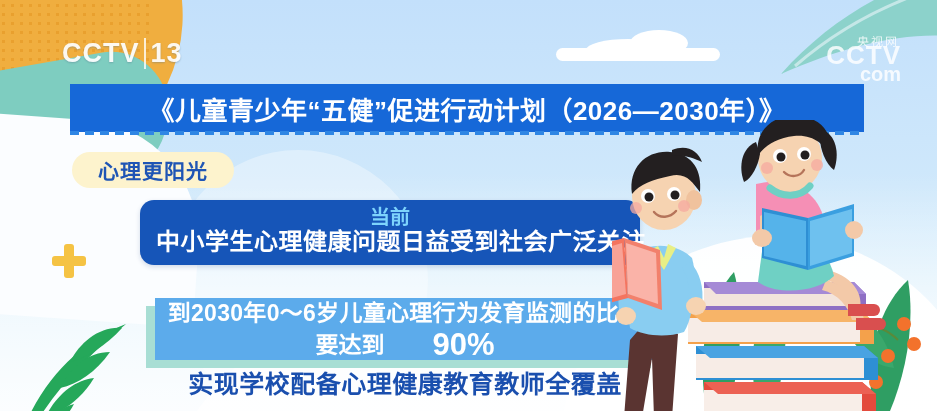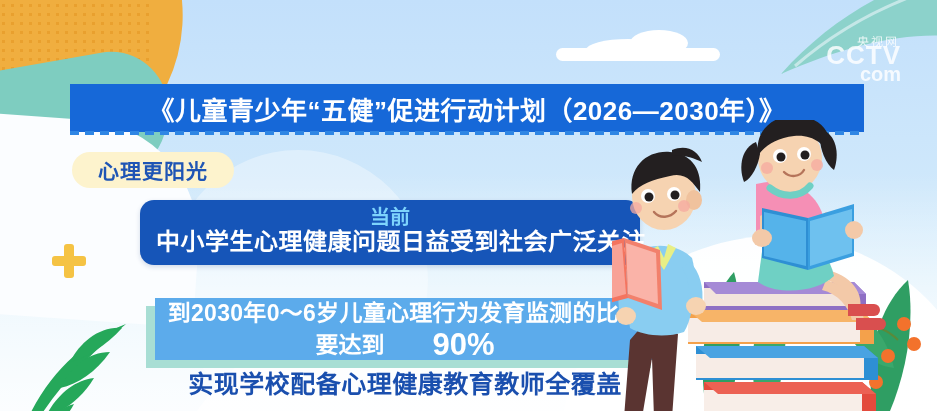--- a/index.html
+++ b/index.html
@@ -133,20 +133,23 @@
     <path d="M96 34 C74 34 56 50 46 70 C64 66 82 54 96 34 Z" fill="#25a85a"></path>
     <path d="M80 60 C60 62 42 78 32 98 C50 94 68 80 80 60 Z" fill="#25a85a"></path>
     <path d="M60 86 C44 90 28 104 20 118 C36 114 52 102 60 86 Z" fill="#25a85a"></path>
   </svg>
 
   <svg class="leaf-tr" viewBox="0 0 170 110">
     <path d="M0 104 C46 52 106 16 170 0 L170 66 C118 62 58 78 0 104 Z" fill="#7fcfc0"></path>
     <path d="M14 96 C60 56 112 30 168 14" stroke="#ffffff" stroke-width="3" fill="none" opacity=".55"></path>
   </svg>
 
+  <div class="cctv-logo">
+    <span>CCTV</span><span class="num">13</span>
+  </div>
 
   <div class="wm">
     <span class="cn">央视网</span>
     <span>CCTV</span>
     <span class="dotcom">com</span>
   </div>
 
   <div class="title-bar">
     <span>《儿童青少年“五健”促进行动计划（2026—2030年）》</span>
   </div>

